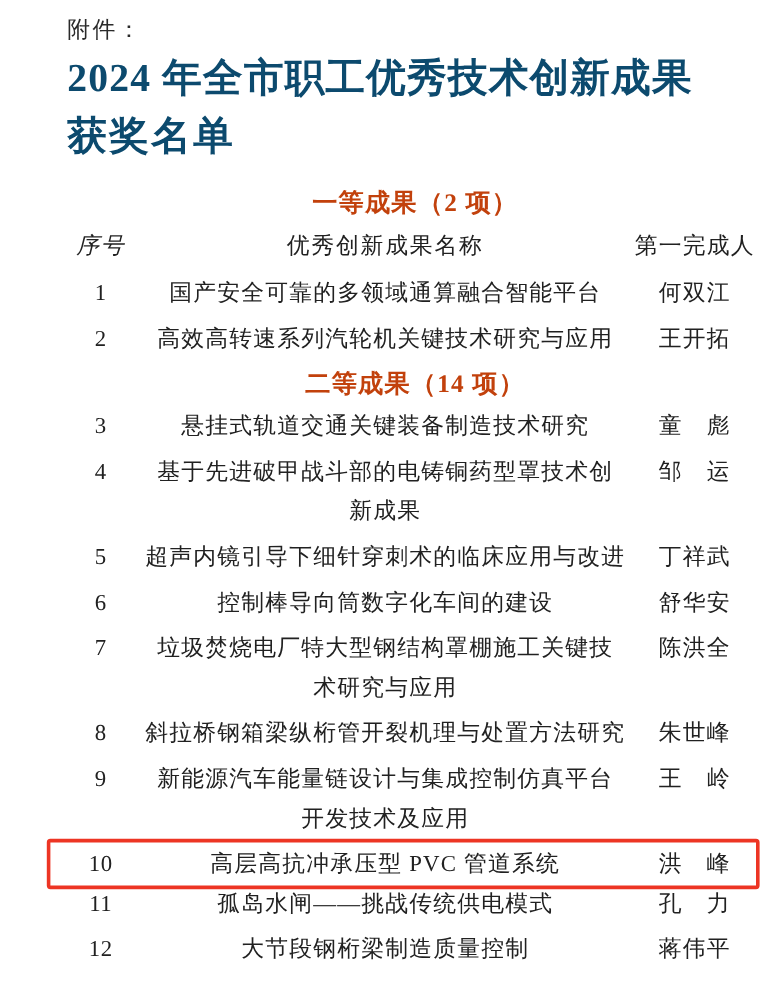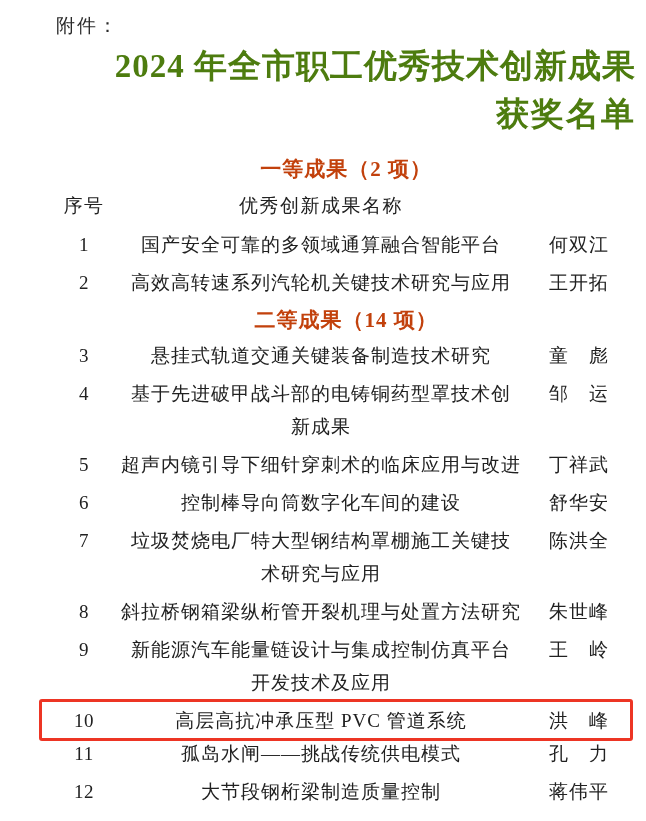--- a/index.html
+++ b/index.html
@@ -21,26 +21,26 @@
     padding: 14px 10px 0 56px;
   }
   .attachment {
     font-size: 19px;
     line-height: 24px;
     letter-spacing: 2px;
     color: #2a2a2a;
   }
   .doc-title {
     margin-top: 8px;
-    text-align: right;
+    text-align: left;
     font-size: 33px;
     line-height: 40px;
     font-weight: bold;
     letter-spacing: 1px;
-    color: #4d7c0f;
+    color: #0c4a6e;
   }
   .doc-title.second {
     letter-spacing: 2px;
   }
   .section-heading {
     text-align: center;
     font-size: 21px;
     line-height: 26px;
     font-weight: bold;
     letter-spacing: 1px;
@@ -81,20 +81,21 @@
     flex: 1;
     text-align: center;
     letter-spacing: 1px;
   }
   .header-row .cell.name {
     text-align: center;
     letter-spacing: 1.5px;
   }
   .header-row .cell.num {
     letter-spacing: 1.5px;
+    font-style: italic;
   }
   .rows-block {
     margin-top: 6px;
   }
   .row.highlighted {
     margin-bottom: 0;
   }
   .highlight-box {
     position: absolute;
     left: -17px;
@@ -115,20 +116,21 @@
 
   <div class="doc-title">2024 年全市职工优秀技术创新成果</div>
 
   <div class="doc-title second">获奖名单</div>
 
   <div class="section-heading first">一等成果（2 项）</div>
 
   <div class="row header-row">
     <div class="cell num">序号</div>
     <div class="cell name">优秀创新成果名称</div>
+    <div class="cell person">第一完成人</div>
   </div>
 
   <div class="rows-block">
       <div class="row">
     <div class="cell num">1</div>
     <div class="cell name">国产安全可靠的多领域通算融合智能平台</div>
     <div class="cell person">何双江</div>
   </div>
       <div class="row">
     <div class="cell num">2</div>

